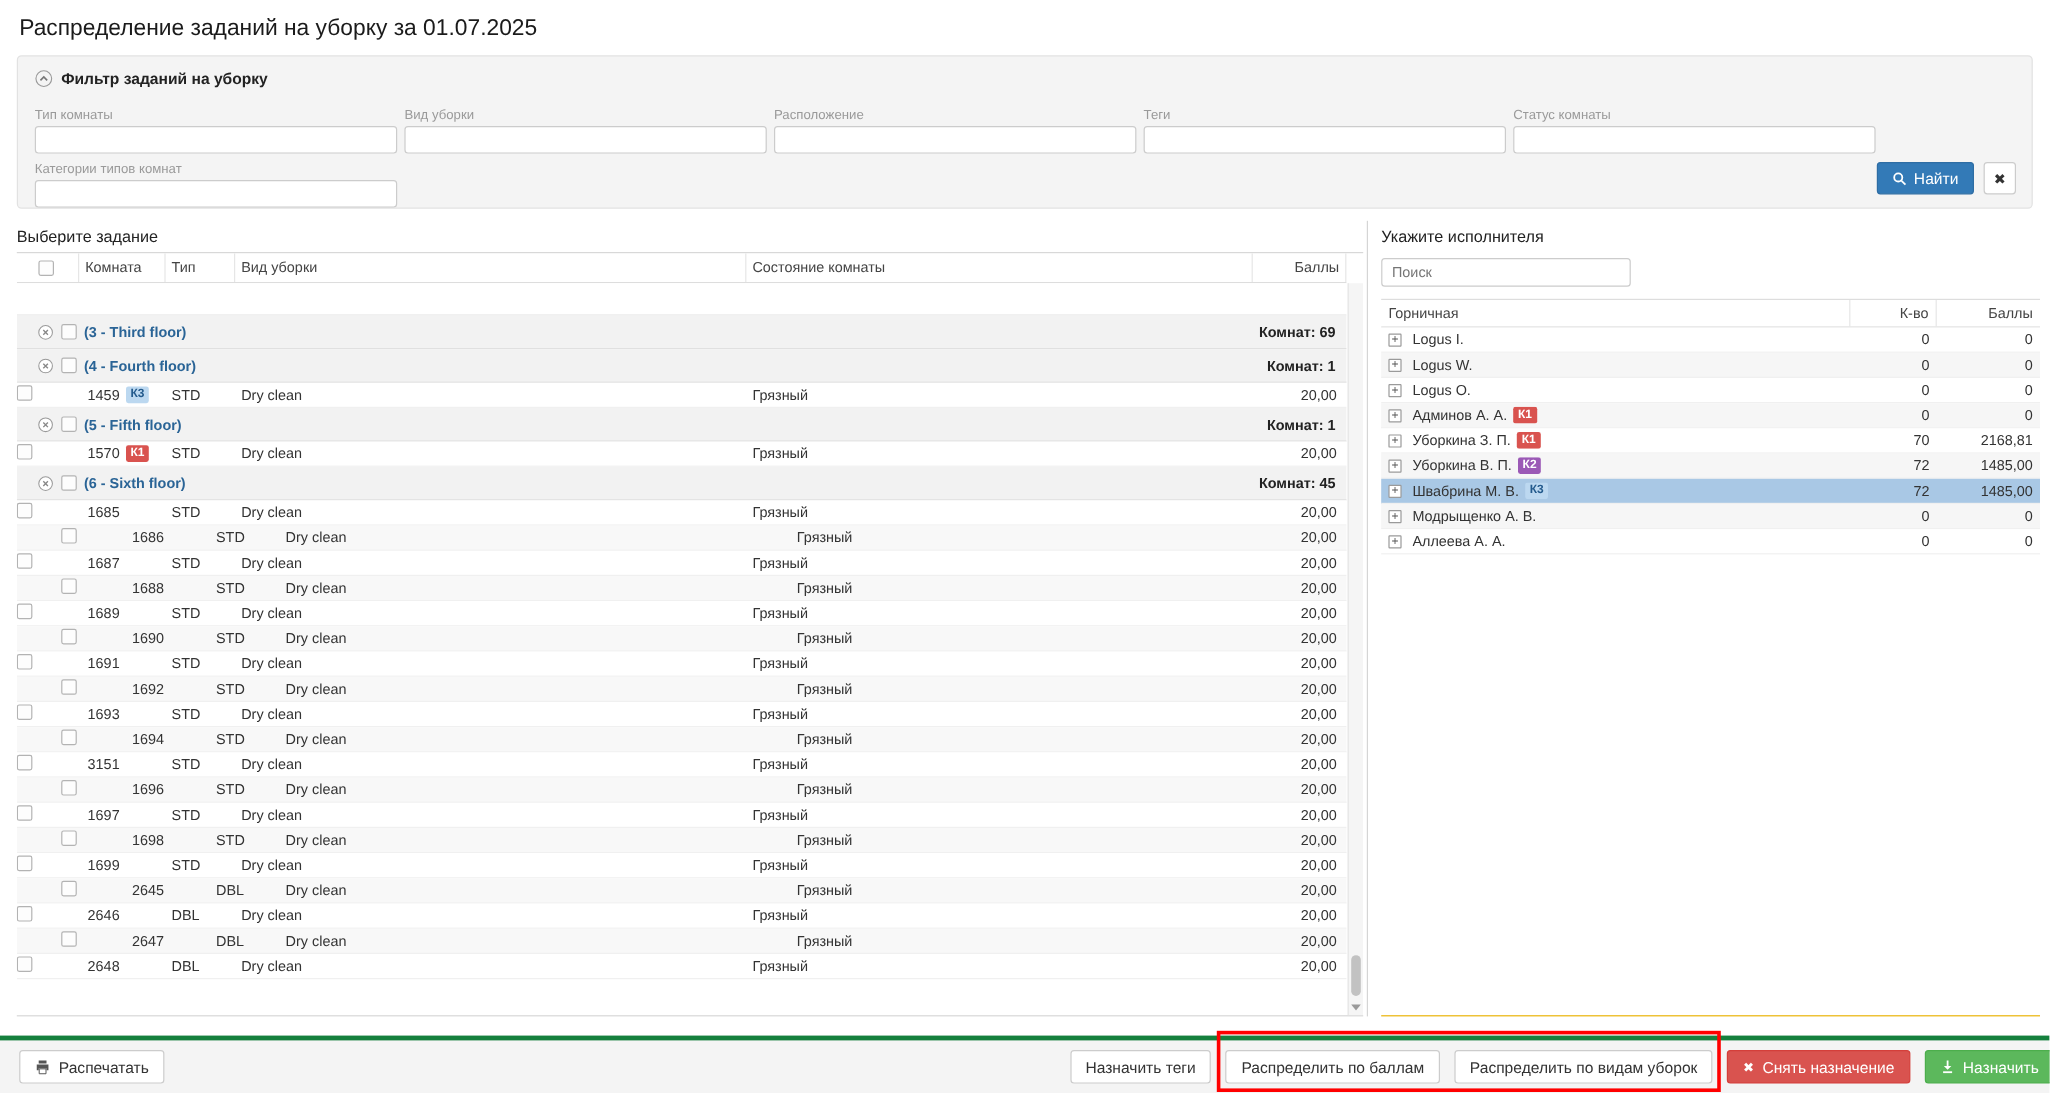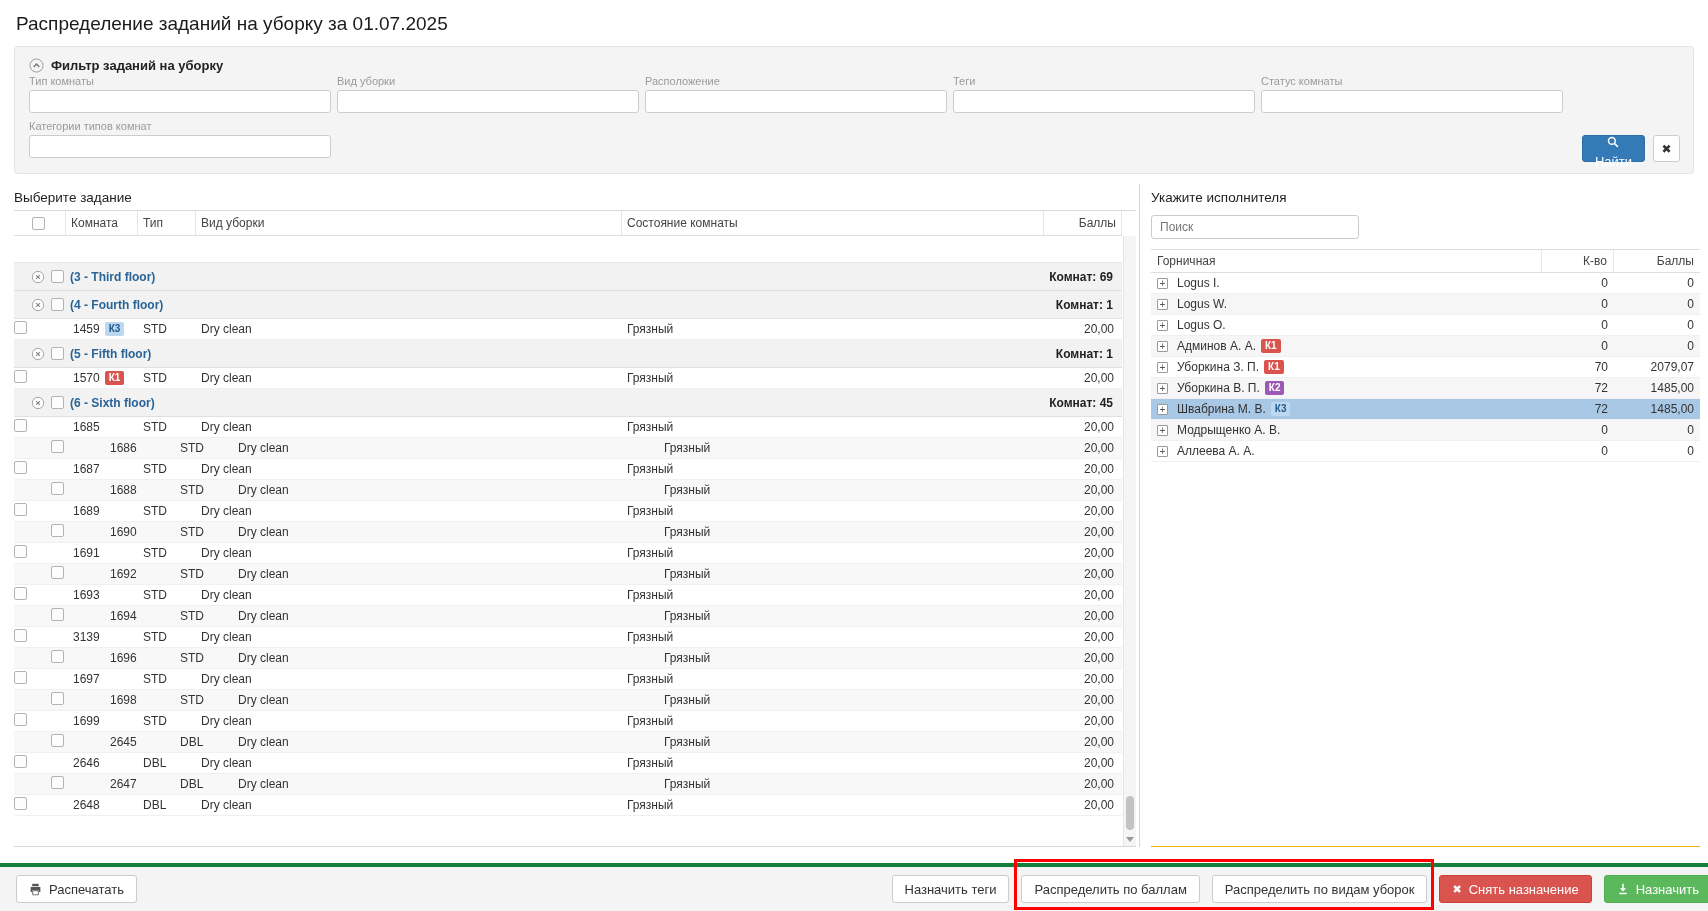--- a/index.html
+++ b/index.html
@@ -5,32 +5,32 @@
   * { box-sizing: border-box; }
   html,body { width:1708px; height:911px; margin:0; padding:0; overflow:hidden;
     font-family:"Liberation Sans","DejaVu Sans",sans-serif; color:#333; background:#fff; }
   body { position:relative; }
 
   .page-title { margin:0; padding:13px 16px 9px; font-size:19px; font-weight:400; color:#1b1b1b; }
 
   
   .filter-panel { position:relative; margin:2px 14px 10px; height:128px; background:#f4f4f4;
     border:1px solid #e2e2e2; border-radius:4px; padding:8px 14px; }
-  .filter-header { display:flex; align-items:center; gap:7px; margin-bottom:0; height:20px; }
+  .filter-header { display:flex; align-items:center; gap:7px; margin-bottom:15px; height:20px; }
   .filter-title { font-weight:700; font-size:13px; color:#222; }
   .collapse-icon { display:inline-flex; cursor:pointer; }
   .filter-grid { display:grid; grid-template-columns:repeat(5,302px); column-gap:6px; }
   .filter-grid.row2 { grid-template-columns:302px; margin-top:7px; }
   .flabel { font-size:11px; color:#9a9a9a; margin-bottom:3px; white-space:nowrap; }
   .finput { width:100%; height:23px; border:1px solid #ccc; border-radius:3px; background:#fff;
     padding:0 6px; font-size:12px; font-family:inherit; }
   .filter-actions { position:absolute; right:13px; bottom:11px; display:flex; gap:8px; align-items:center; }
   .btn-find { display:inline-flex; align-items:center; gap:6px; height:27px; padding:0 12px;
     background:#337ab7; border:1px solid #2e6da4; color:#fff; font-size:13px; border-radius:3px;
-    font-family:inherit; cursor:pointer;flex-direction:column; }
+    font-family:inherit; cursor:pointer; }
   .btn-clear { width:27px; height:27px; background:#fff; border:1px solid #ccc; border-radius:3px;
     color:#333; font-size:12px; cursor:pointer; display:inline-flex; align-items:center; justify-content:center; }
 
   
   .main { display:flex; margin:0 8px 0 14px; height:663px; }
   .panel-heading { height:26px; display:flex; align-items:center; font-size:13.5px; font-weight:400; color:#222; }
   .tasks-panel { width:1122px; display:flex; flex-direction:column; }
   .task-table { position:relative; flex:1; border-top:1px solid #d8d8d8; border-bottom:1px solid #d8d8d8;
     padding-right:14px; overflow:hidden; }
 
@@ -321,21 +321,21 @@
               <span class="room-num">1694</span>
             </div>
             <div class="cell c-type">STD</div>
             <div class="cell c-clean">Dry clean</div>
             <div class="cell c-state">Грязный</div>
             <div class="cell c-points">20,00</div>
           </div>
           <div class="t-row">
             <div class="cell c-check"><input type="checkbox" style=""></div>
             <div class="cell c-room">
-              <span class="room-num">3139</span>
+              <span class="room-num">3151</span>
             </div>
             <div class="cell c-type">STD</div>
             <div class="cell c-clean">Dry clean</div>
             <div class="cell c-state">Грязный</div>
             <div class="cell c-points">20,00</div>
           </div>
           <div class="t-row odd">
             <div class="cell c-check"><input type="checkbox" style=""></div>
             <div class="cell c-room">
               <span class="room-num">1696</span>
@@ -466,21 +466,21 @@
             <div class="e-qty">0</div>
             <div class="e-points">0</div>
           </div>
           <div class="e-row">
             <span class="plus-icon">+</span>
             <div class="e-name-cell">
               <span class="e-name">Уборкина З. П.</span>
               <span class="badge k1">К1</span>
             </div>
             <div class="e-qty">70</div>
-            <div class="e-points">2079,07</div>
+            <div class="e-points">2168,81</div>
           </div>
           <div class="e-row odd">
             <span class="plus-icon">+</span>
             <div class="e-name-cell">
               <span class="e-name">Уборкина В. П.</span>
               <span class="badge k2">К2</span>
             </div>
             <div class="e-qty">72</div>
             <div class="e-points">1485,00</div>
           </div>

